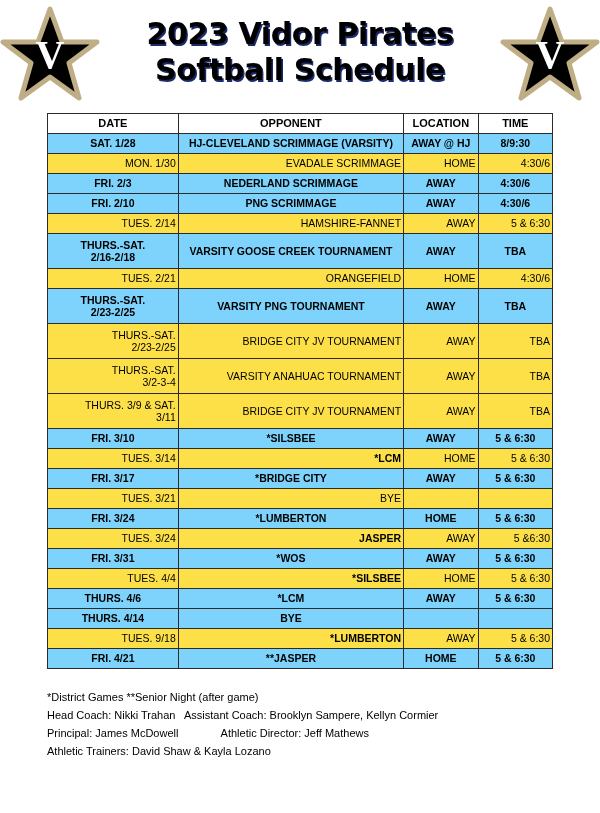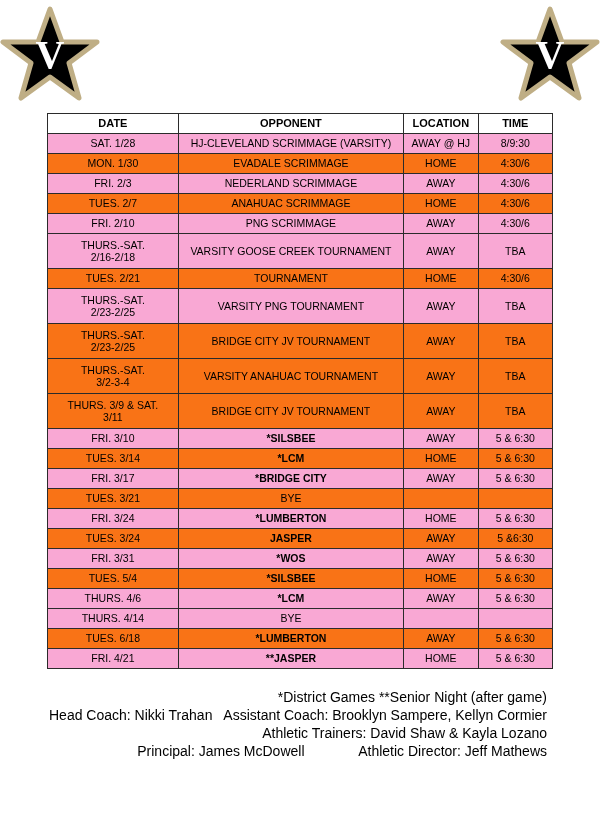--- a/index.html
+++ b/index.html
@@ -78,58 +78,61 @@
     font-size: 11px;
     height: 17px;
     padding: 1px 2px;
     background: #ffffff;
   }
   .col-date { width: 130px; }
   .col-opp  { width: 224px; }
   .col-loc  { width: 74px; }
   .col-time { width: 74px; }
 
-  tr.shaded td { background: #f9a8d4; }
-  tr.plain  td { background: #f97316; }
+  tr.shaded td { background: #7dd3fc; font-weight: bold; }
+  tr.plain  td { background: #fde047; text-align: right; }
 
   td.opp-bold { font-weight: bold; }
 
   td.date-cell { white-space: pre-line; }
 
   tr.tall td { height: 30px; }
   tr.normal td { height: 15px; }
 
   
   .footer {
     position: absolute;
     left: 47px;
     top: 688px;
     width: 500px;
   }
   .foot-line {
-    font-size: 14px;
+    font-size: 11px;
     line-height: 18px;
     color: #000000;
     font-family: "Liberation Sans", sans-serif;
     white-space: pre;
-    text-align: right;
   }
 </style>
 </head>
 <body>
 
 <div class="header">
 
   <div class="star-logo left">
     <svg viewBox="0 0 100 100" aria-hidden="true">
       <polygon points="50,3 62,36 97,36 69,57 79,92 50,71 21,92 31,57 3,36 38,36" fill="#000000" stroke="#bfae85" stroke-width="5" stroke-linejoin="round"></polygon>
       <text x="50" y="62" text-anchor="middle" font-family="'Liberation Serif', serif" font-size="40" font-weight="bold" fill="#ffffff">V</text>
     </svg>
   </div>
 
+  <div class="title-block">
+    <div class="title-line">2023 Vidor Pirates</div>
+    <div class="title-line">Softball Schedule</div>
+  </div>
 
   <div class="star-logo right">
     <svg viewBox="0 0 100 100" aria-hidden="true">
       <polygon points="50,3 62,36 97,36 69,57 79,92 50,71 21,92 31,57 3,36 38,36" fill="#000000" stroke="#bfae85" stroke-width="5" stroke-linejoin="round"></polygon>
       <text x="50" y="62" text-anchor="middle" font-family="'Liberation Serif', serif" font-size="40" font-weight="bold" fill="#ffffff">V</text>
     </svg>
   </div>
 
 </div>
 
@@ -161,42 +164,42 @@
           <td>EVADALE SCRIMMAGE</td>
           <td>HOME</td>
           <td>4:30/6</td>
         </tr>
         <tr class="shaded normal">
           <td class="date-cell">FRI. 2/3</td>
           <td>NEDERLAND SCRIMMAGE</td>
           <td>AWAY</td>
           <td>4:30/6</td>
         </tr>
-        <tr class="plain normal">
-          <td class="date-cell">TUES. 2/7</td>
-          <td>ANAHUAC SCRIMMAGE</td>
-          <td>HOME</td>
-          <td>4:30/6</td>
-        </tr>
         <tr class="shaded normal">
           <td class="date-cell">FRI. 2/10</td>
           <td>PNG SCRIMMAGE</td>
           <td>AWAY</td>
           <td>4:30/6</td>
+        </tr>
+        <tr class="plain normal">
+          <td class="date-cell">TUES. 2/14</td>
+          <td>HAMSHIRE-FANNET</td>
+          <td>AWAY</td>
+          <td>5 &amp; 6:30</td>
         </tr>
         <tr class="shaded tall">
           <td class="date-cell">THURS.-SAT.
 2/16-2/18</td>
           <td>VARSITY GOOSE CREEK TOURNAMENT</td>
           <td>AWAY</td>
           <td>TBA</td>
         </tr>
         <tr class="plain normal">
           <td class="date-cell">TUES. 2/21</td>
-          <td>TOURNAMENT</td>
+          <td>ORANGEFIELD</td>
           <td>HOME</td>
           <td>4:30/6</td>
         </tr>
         <tr class="shaded tall">
           <td class="date-cell">THURS.-SAT.
 2/23-2/25</td>
           <td>VARSITY PNG TOURNAMENT</td>
           <td>AWAY</td>
           <td>TBA</td>
         </tr>
@@ -257,51 +260,51 @@
           <td>AWAY</td>
           <td>5 &amp;6:30</td>
         </tr>
         <tr class="shaded normal">
           <td class="date-cell">FRI. 3/31</td>
           <td class="opp-bold">*WOS</td>
           <td>AWAY</td>
           <td>5 &amp; 6:30</td>
         </tr>
         <tr class="plain normal">
-          <td class="date-cell">TUES. 5/4</td>
+          <td class="date-cell">TUES. 4/4</td>
           <td class="opp-bold">*SILSBEE</td>
           <td>HOME</td>
           <td>5 &amp; 6:30</td>
         </tr>
         <tr class="shaded normal">
           <td class="date-cell">THURS. 4/6</td>
           <td class="opp-bold">*LCM</td>
           <td>AWAY</td>
           <td>5 &amp; 6:30</td>
         </tr>
         <tr class="shaded normal">
           <td class="date-cell">THURS. 4/14</td>
           <td>BYE</td>
           <td></td>
           <td></td>
         </tr>
         <tr class="plain normal">
-          <td class="date-cell">TUES. 6/18</td>
+          <td class="date-cell">TUES. 9/18</td>
           <td class="opp-bold">*LUMBERTON</td>
           <td>AWAY</td>
           <td>5 &amp; 6:30</td>
         </tr>
         <tr class="shaded normal">
           <td class="date-cell">FRI. 4/21</td>
           <td class="opp-bold">**JASPER</td>
           <td>HOME</td>
           <td>5 &amp; 6:30</td>
         </tr>
       </tbody>
   </table>
 </div>
 
 <div class="footer">
   <div class="foot-line">*District Games **Senior Night (after game)</div>
   <div class="foot-line">Head Coach: Nikki Trahan   Assistant Coach: Brooklyn Sampere, Kellyn Cormier</div>
+  <div class="foot-line">Principal: James McDowell              Athletic Director: Jeff Mathews</div>
   <div class="foot-line">Athletic Trainers: David Shaw &amp; Kayla Lozano</div>
-  <div class="foot-line">Principal: James McDowell              Athletic Director: Jeff Mathews</div>
 </div>
 
 </body></html>

